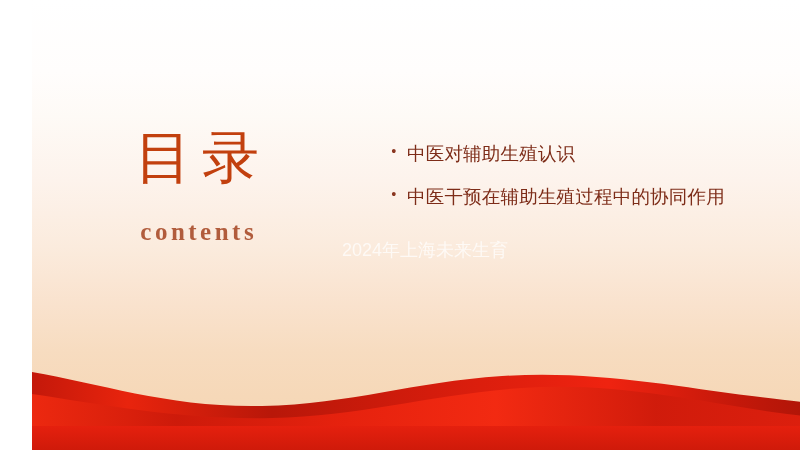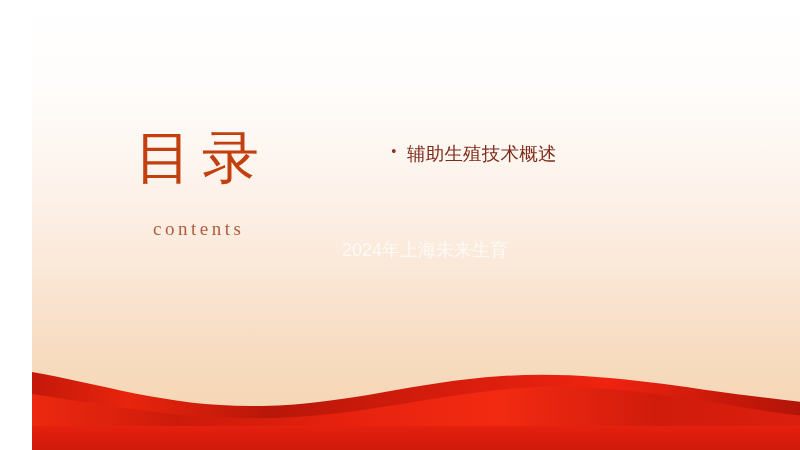--- a/index.html
+++ b/index.html
@@ -49,24 +49,25 @@
     font-size: 57px;
     line-height: 1.05;
     letter-spacing: 10px;
     color: #c2400e;
     text-indent: 10px;
     font-weight: 400;
   }
   .title-en {
     margin-top: 30px;
     font-family: "Liberation Serif", "DejaVu Serif", serif;
-    font-size: 19px;
+    font-size: 25px;
     letter-spacing: 3.5px;
     color: #b15c3c;
     text-indent: 3.5px;
+    font-weight: bold;
   }
 
   
   .toc-list {
     position: absolute;
     left: 358px;
     top: 140px;
     width: 360px;
     list-style: none;
     margin: 0;
@@ -143,16 +144,17 @@
   </svg>
 
   <div class="title-block">
     <div class="title-cn">目录</div>
     <div class="title-en">contents</div>
   </div>
 
   <div class="watermark">2024年上海未来生育</div>
 
   <ul class="toc-list">
-    <li class="toc-item">辅助生殖技术概述</li>
+    <li class="toc-item">中医对辅助生殖认识</li>
+    <li class="toc-item">中医干预在辅助生殖过程中的协同作用</li>
   </ul>
 
 </div>
 
 </body></html>

